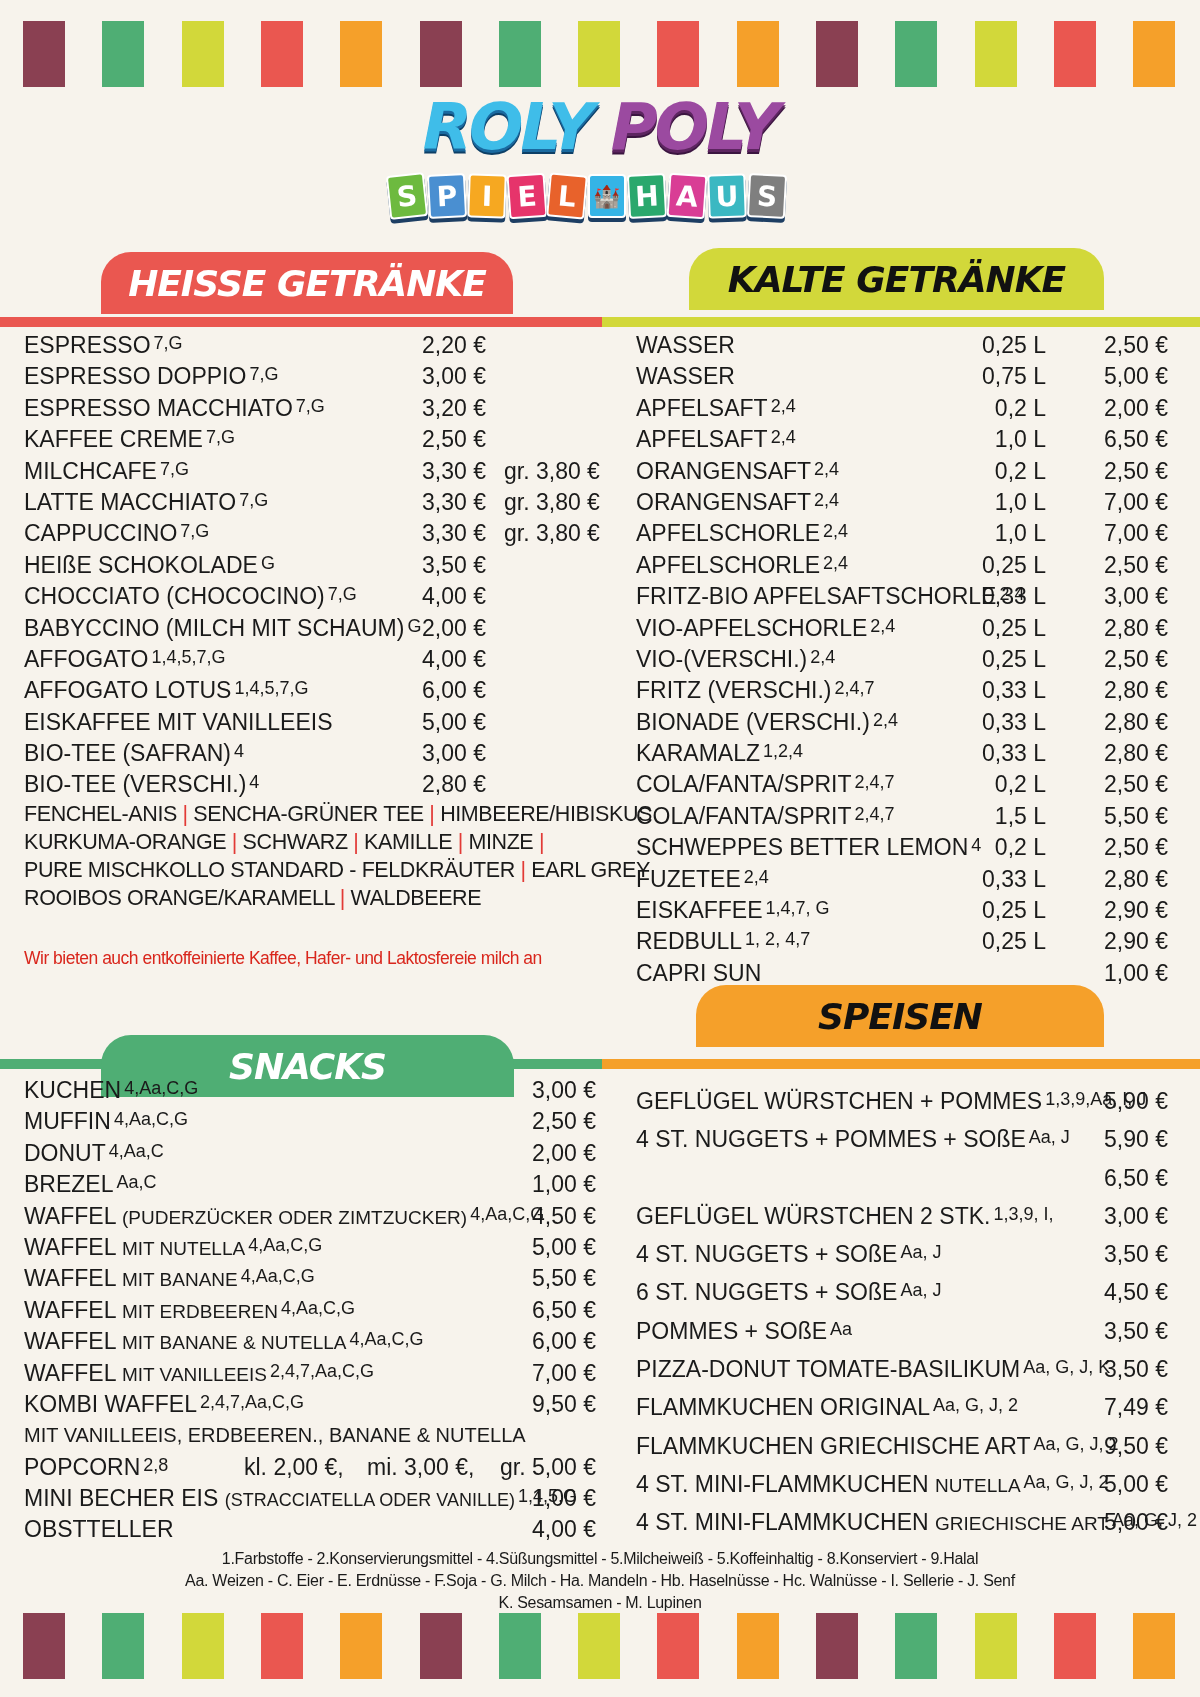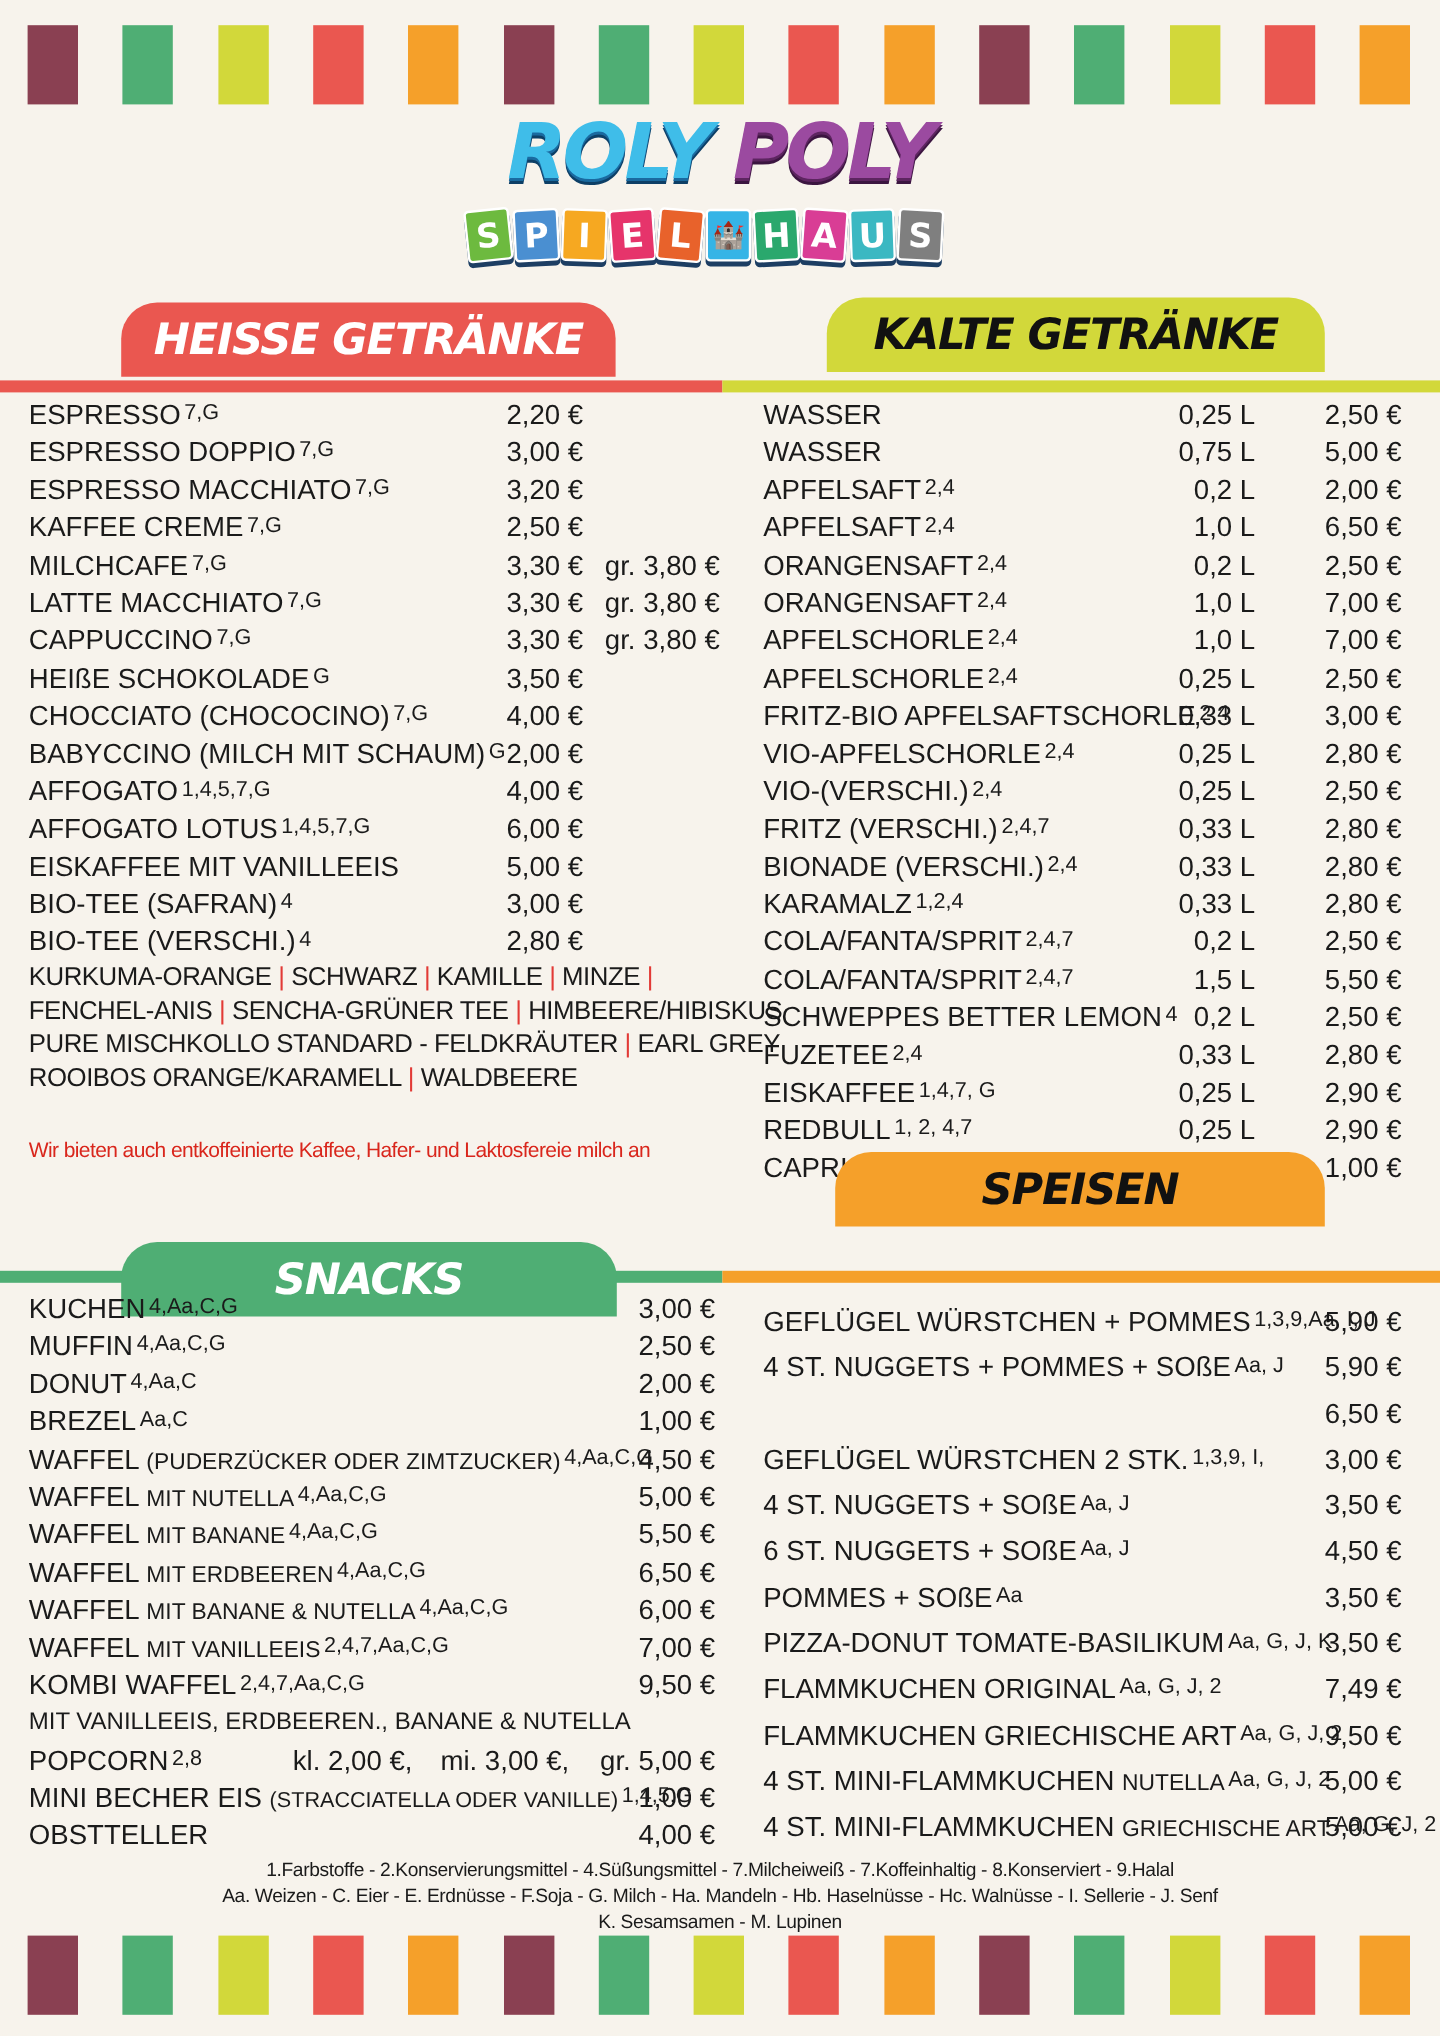--- a/index.html
+++ b/index.html
@@ -138,22 +138,22 @@
     <div class="row">
       <span class="name"><span>BIO-TEE (SAFRAN)</span><sup>4</sup></span>
       <span class="price" style="left: 398px;">3,00 €</span>
     </div>
     <div class="row">
       <span class="name"><span>BIO-TEE (VERSCHI.)</span><sup>4</sup></span>
       <span class="price" style="left: 398px;">2,80 €</span>
     </div>
   </div>
 <div class="teas" id="tea-list">
+    <div><span>FENCHEL-ANIS</span><span class="sep"> | </span><span>SENCHA-GRÜNER TEE</span><span class="sep"> | </span><span>HIMBEERE/HIBISKUS</span></div>
     <div><span>KURKUMA-ORANGE</span><span class="sep"> | </span><span>SCHWARZ</span><span class="sep"> | </span><span>KAMILLE</span><span class="sep"> | </span><span>MINZE</span><span class="sep"> | </span></div>
-    <div><span>FENCHEL-ANIS</span><span class="sep"> | </span><span>SENCHA-GRÜNER TEE</span><span class="sep"> | </span><span>HIMBEERE/HIBISKUS</span></div>
     <div><span>PURE MISCHKOLLO STANDARD - FELDKRÄUTER</span><span class="sep"> | </span><span>EARL GREY</span></div>
     <div><span>ROOIBOS ORANGE/KARAMELL</span><span class="sep"> | </span><span>WALDBEERE</span></div>
   </div>
 <div class="note">Wir bieten auch entkoffeinierte Kaffee, Hafer- und Laktosfereie milch an</div>
 
 <div class="section-line" style="left:602px; top:317px; width:598px; background:#d2d83a;"></div>
 <div class="section-tab" style="left:689px; top:248px; width:415px; background:#d2d83a; color:#111;">
   <span>KALTE GETRÄNKE</span>
 </div>
 <div class="list" id="cold-list" style="left:636px; top:330px; width:534px;">
@@ -325,21 +325,21 @@
       <span class="name"><span>MINI BECHER EIS</span> <span class="small" style="font-size: 18px;">(STRACCIATELLA ODER VANILLE)</span><sup>1,4,5,G</sup></span>
       <span class="price" style="right: 2px;">1,00 €</span>
     </div>
     <div class="row">
       <span class="name">OBSTTELLER</span>
       <span class="price" style="right: 2px;">4,00 €</span>
     </div>
   </div>
 
 <div class="section-line" style="left:602px; top:1059px; width:598px; background:#f5a02a;"></div>
-<div class="section-tab" style="left:696px; top:960px; width:408px; background:#f5a02a; color:#111;">
+<div class="section-tab" style="left:696px; top:985px; width:408px; background:#f5a02a; color:#111;">
   <span>SPEISEN</span>
 </div>
 <div class="list" id="food-list" style="left:636px; top:1082px; width:534px; line-height:38.3px;">
     <div class="row" style="height: 38.3px;">
       <span class="name"><span>GEFLÜGEL WÜRSTCHEN + POMMES</span><sup>1,3,9,Aa, I, J</sup></span>
       <span class="price" style="right: 2px;">5,90 €</span>
     </div>
     <div class="row" style="height: 38.3px;">
       <span class="name"><span>4 ST. NUGGETS + POMMES + SOßE</span><sup>Aa, J</sup></span>
       <span class="price" style="right: 2px;">5,90 €</span>
@@ -379,21 +379,21 @@
       <span class="name"><span>4 ST. MINI-FLAMMKUCHEN</span> <span class="small">NUTELLA</span><sup>Aa, G, J, 2</sup></span>
       <span class="price" style="right: 2px;">5,00 €</span>
     </div>
     <div class="row" style="height: 38.3px;">
       <span class="name"><span>4 ST. MINI-FLAMMKUCHEN</span> <span class="small">GRIECHISCHE ART</span><sup>Aa, G, J, 2</sup></span>
       <span class="price" style="right: 2px;">5,00 €</span>
     </div>
   </div>
 
 <div class="legend">
-  <div>1.Farbstoffe - 2.Konservierungsmittel - 4.Süßungsmittel - 7.Milcheiweiß - 7.Koffeinhaltig - 8.Konserviert - 9.Halal</div>
+  <div>1.Farbstoffe - 2.Konservierungsmittel - 4.Süßungsmittel - 5.Milcheiweiß - 5.Koffeinhaltig - 8.Konserviert - 9.Halal</div>
   <div>Aa. Weizen - C. Eier - E. Erdnüsse - F.Soja - G. Milch - Ha. Mandeln - Hb. Haselnüsse - Hc. Walnüsse - I. Sellerie - J. Senf</div>
   <div>K. Sesamsamen - M. Lupinen</div>
 </div>
 
 <div id="bottom-stripes" class="stripes">
     <div class="bar" style="left: 23px; background: rgb(138, 64, 82);"></div>
     <div class="bar" style="left: 102.3px; background: rgb(79, 174, 116);"></div>
     <div class="bar" style="left: 181.6px; background: rgb(210, 216, 58);"></div>
     <div class="bar" style="left: 260.9px; background: rgb(234, 87, 80);"></div>
     <div class="bar" style="left: 340.2px; background: rgb(245, 160, 42);"></div>

